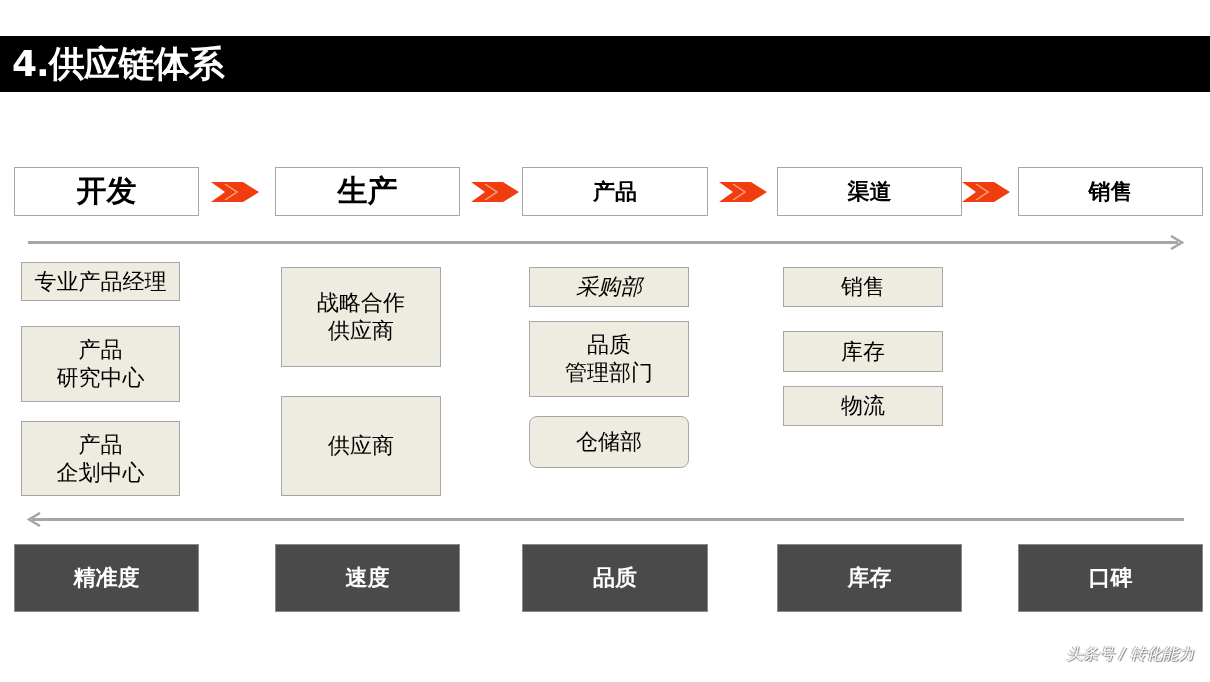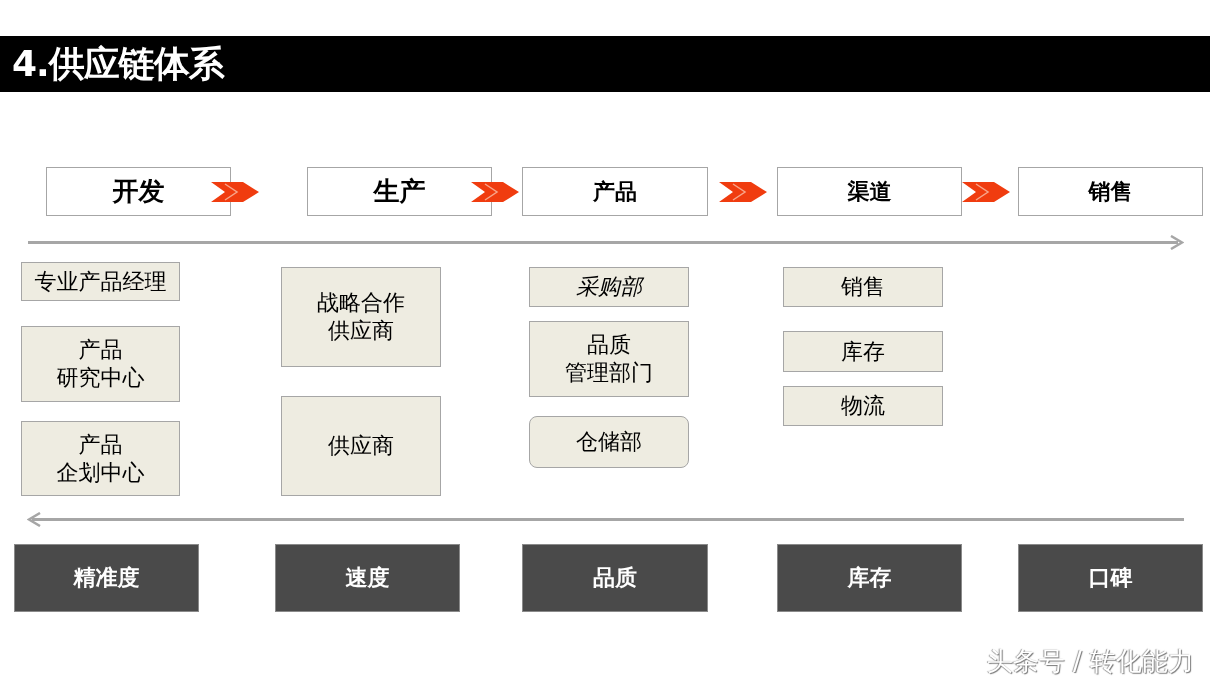--- a/index.html
+++ b/index.html
@@ -17,21 +17,21 @@
     color: #ffffff; font-size: 36px; font-weight: bold; line-height: 52px;
     letter-spacing: -1px;
     text-align: center;
   }
   .stage {
     position: absolute; top: 167px; height: 49px;
     border: 1px solid #a6a6a6; background: #ffffff; box-sizing: border-box;
     display: flex; align-items: center; justify-content: center;
     font-weight: bold; color: #000;
   }
-  .stage.big { font-size: 26px; margin-left: 32px; }
+  .stage.big { font-size: 30px; }
   .stage.small { font-size: 22px; }
   .chev {
     position: absolute; top: 180px; width: 50px; height: 24px;
   }
   .hline {
     position: absolute; height: 3px; background: #a6a6a6;
   }
   .arrowhead { position: absolute; }
   .item {
     position: absolute; background: #eeece1; border: 1px solid #a6a6a6;
@@ -40,22 +40,23 @@
     font-size: 22px; line-height: 28px; color: #000; white-space: pre-line;
   }
   .metric {
     position: absolute; top: 544px; height: 68px;
     background: #4a4a4a; border: 1px solid #8a8a8a; box-sizing: border-box;
     display: flex; align-items: center; justify-content: center;
     color: #ffffff; font-size: 22px; font-weight: bold;
   }
   .watermark {
     position: absolute; right: 16px; top: 644px;
-    color: #ffffff; font-size: 26px;
+    color: #ffffff; font-size: 16px;
     text-shadow: 1px 1px 1px #777, -1px 0 1px #999;
+    font-style: italic;
   }
 </style>
 </head>
 <body>
 
 <div class="title-bar">
   <div class="title-text">4.供应链体系</div>
 </div>
 
 <div class="stage big" style="left:14px; width:185px;">开发</div>

